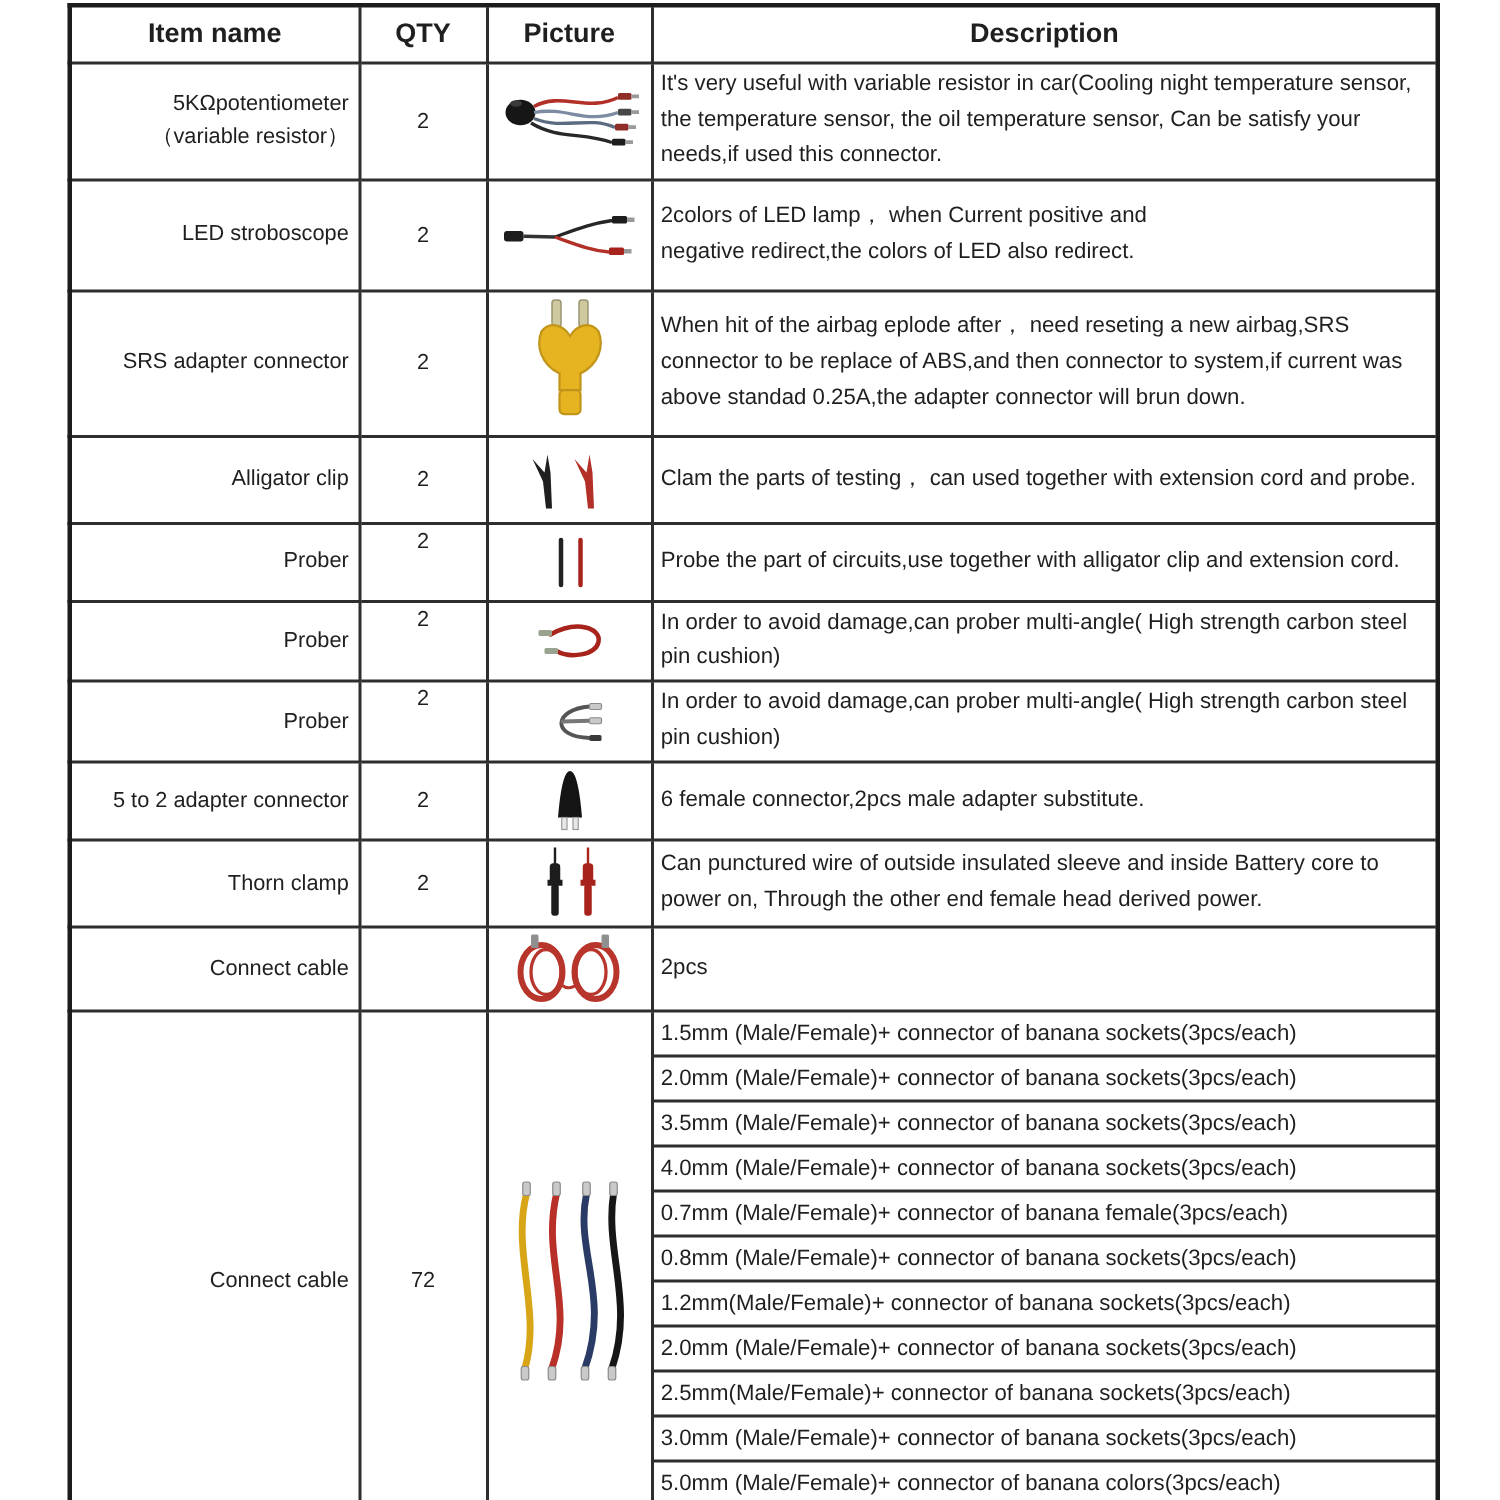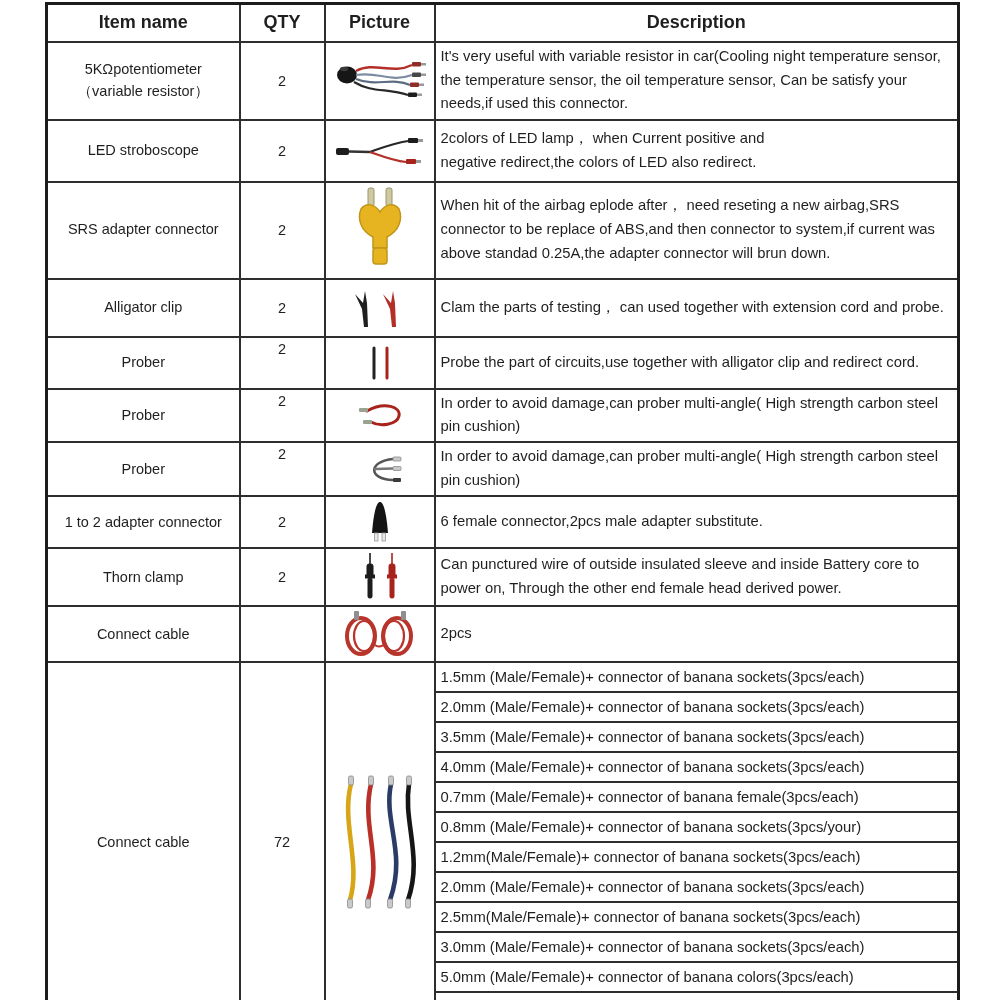--- a/index.html
+++ b/index.html
@@ -3,27 +3,27 @@
 <meta charset="utf-8">
 <style>
   html,body{margin:0;padding:0;background:#ffffff;width:1000px;height:1000px;overflow:hidden;
     font-family:"Liberation Sans",sans-serif;color:#1f1f1f;}
   .sheet{position:absolute;left:45px;top:2px;width:912px;}
   table{border-collapse:collapse;width:912px;table-layout:fixed;}
   table{border:3px solid #1c1c1c;}
   th,td{border:2px solid #2e2e2e;box-sizing:border-box;overflow:hidden;}
   col.c-item{width:193px;} col.c-qty{width:85px;} col.c-pic{width:110px;} col.c-desc{width:524px;}
   th{font-size:18px;font-weight:bold;height:36px;padding:2px;}
-  td.item{font-size:14.5px;text-align:center;vertical-align:middle;white-space:pre-line;padding:2px 6px;line-height:1.45;}
+  td.item{font-size:14.5px;text-align:right;vertical-align:middle;white-space:pre-line;padding:2px 6px;line-height:1.45;}
   td.qty{font-size:14.5px;text-align:center;vertical-align:middle;}
   td.qty.vt{vertical-align:top;padding-top:3px;}
   td.pic{text-align:center;vertical-align:middle;padding:2px;}
   td.desc{font-size:14.8px;text-align:left;vertical-align:middle;padding:2px 5px;line-height:1.62;white-space:pre-line;}
   td.sub{height:26px;line-height:1.2;}
-  tr.rh{height:38px;} tr.r1{height:78px;} tr.r2{height:62px;} tr.r3{height:97px;} tr.r4{height:58px;}
+  tr.rh{height:38px;} tr.r1{height:78px;} tr.r2{height:74px;} tr.r3{height:97px;} tr.r4{height:58px;}
   tr.r5{height:52px;} tr.r6{height:51px;} tr.r7{height:52px;} tr.r8{height:50px;} tr.r9{height:52px;}
   tr.r10{height:52px;} tr.sr{height:30px;}
   svg{display:block;margin:0 auto;}
 </style>
 </head>
 <body>
 
 <div class="sheet">
 <table>
   <colgroup>
@@ -114,21 +114,21 @@
 
     <tr class="r5">
       <td class="item">Prober</td>
       <td class="qty vt">2</td>
       <td class="pic">
         <svg width="40" height="38" viewBox="0 0 40 38">
           <line x1="14" y1="4" x2="14" y2="34" stroke="#222" stroke-width="3" stroke-linecap="round"></line>
           <line x1="27" y1="4" x2="27" y2="34" stroke="#a8231c" stroke-width="3" stroke-linecap="round"></line>
         </svg>
       </td>
-      <td class="desc">Probe the part of circuits,use together with alligator clip and redirect cord.</td>
+      <td class="desc">Probe the part of circuits,use together with alligator clip and extension cord.</td>
     </tr>
 
     <tr class="r6">
       <td class="item">Prober</td>
       <td class="qty vt">2</td>
       <td class="pic">
         <svg width="54" height="30" viewBox="0 0 54 30">
           <path d="M14,11 C32,1 48,7 46,16 C44,25 27,27 18,22" stroke="#a8231c" stroke-width="3" fill="none" stroke-linecap="round"></path>
           <rect x="6" y="8" width="9" height="4" rx="1" fill="#9aa38f"></rect>
           <rect x="10" y="20" width="9" height="4" rx="1" fill="#9aa38f"></rect>
@@ -146,21 +146,21 @@
           <path d="M20,16 L38,15.5" stroke="#777" stroke-width="2.6" fill="none" stroke-linecap="round"></path>
           <rect x="38" y="4" width="8" height="4" rx="1" fill="#c9c9c9" stroke="#8b8b8b" stroke-width="0.8"></rect>
           <rect x="38" y="13.5" width="8" height="4" rx="1" fill="#c9c9c9" stroke="#8b8b8b" stroke-width="0.8"></rect>
           <rect x="38" y="25" width="8" height="4" rx="1" fill="#3a3a3a"></rect>
         </svg>
       </td>
       <td class="desc">In order to avoid damage,can prober multi-angle( High strength carbon steel pin cushion)</td>
     </tr>
 
     <tr class="r8">
-      <td class="item">1 to 2 adapter connector</td>
+      <td class="item">5 to 2 adapter connector</td>
       <td class="qty">2</td>
       <td class="pic">
         <svg width="36" height="46" viewBox="0 0 36 46">
           <path d="M18,3 C21,3 24,10 26,34 L10,34 C12,10 15,3 18,3 Z" fill="#141414"></path>
           <rect x="12.5" y="34" width="3.5" height="8" fill="#e8e8e8" stroke="#999" stroke-width="0.8"></rect>
           <rect x="20" y="34" width="3.5" height="8" fill="#e8e8e8" stroke="#999" stroke-width="0.8"></rect>
         </svg>
       </td>
       <td class="desc">6 female connector,2pcs male adapter substitute.</td>
     </tr>
@@ -235,21 +235,21 @@
     <tr class="sr">
           <td class="desc sub">3.5mm (Male/Female)+ connector of banana sockets(3pcs/each)</td>
         </tr>
     <tr class="sr">
           <td class="desc sub">4.0mm (Male/Female)+ connector of banana sockets(3pcs/each)</td>
         </tr>
     <tr class="sr">
           <td class="desc sub">0.7mm (Male/Female)+ connector of banana female(3pcs/each)</td>
         </tr>
     <tr class="sr">
-          <td class="desc sub">0.8mm (Male/Female)+ connector of banana sockets(3pcs/your)</td>
+          <td class="desc sub">0.8mm (Male/Female)+ connector of banana sockets(3pcs/each)</td>
         </tr>
     <tr class="sr">
           <td class="desc sub">1.2mm(Male/Female)+ connector of banana sockets(3pcs/each)</td>
         </tr>
     <tr class="sr">
           <td class="desc sub">2.0mm (Male/Female)+ connector of banana sockets(3pcs/each)</td>
         </tr>
     <tr class="sr">
           <td class="desc sub">2.5mm(Male/Female)+ connector of banana sockets(3pcs/each)</td>
         </tr>

